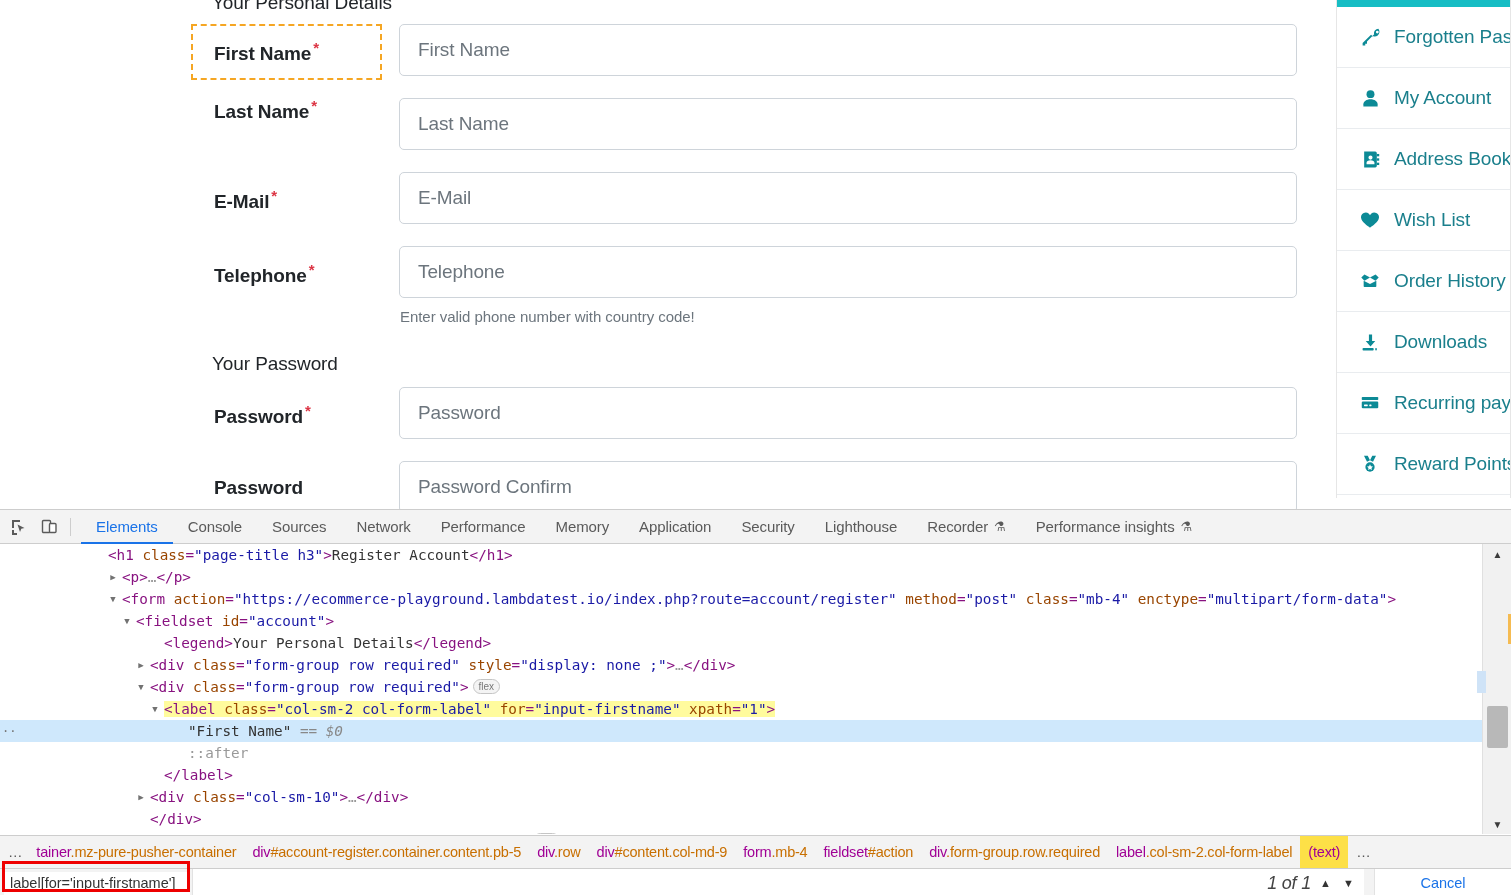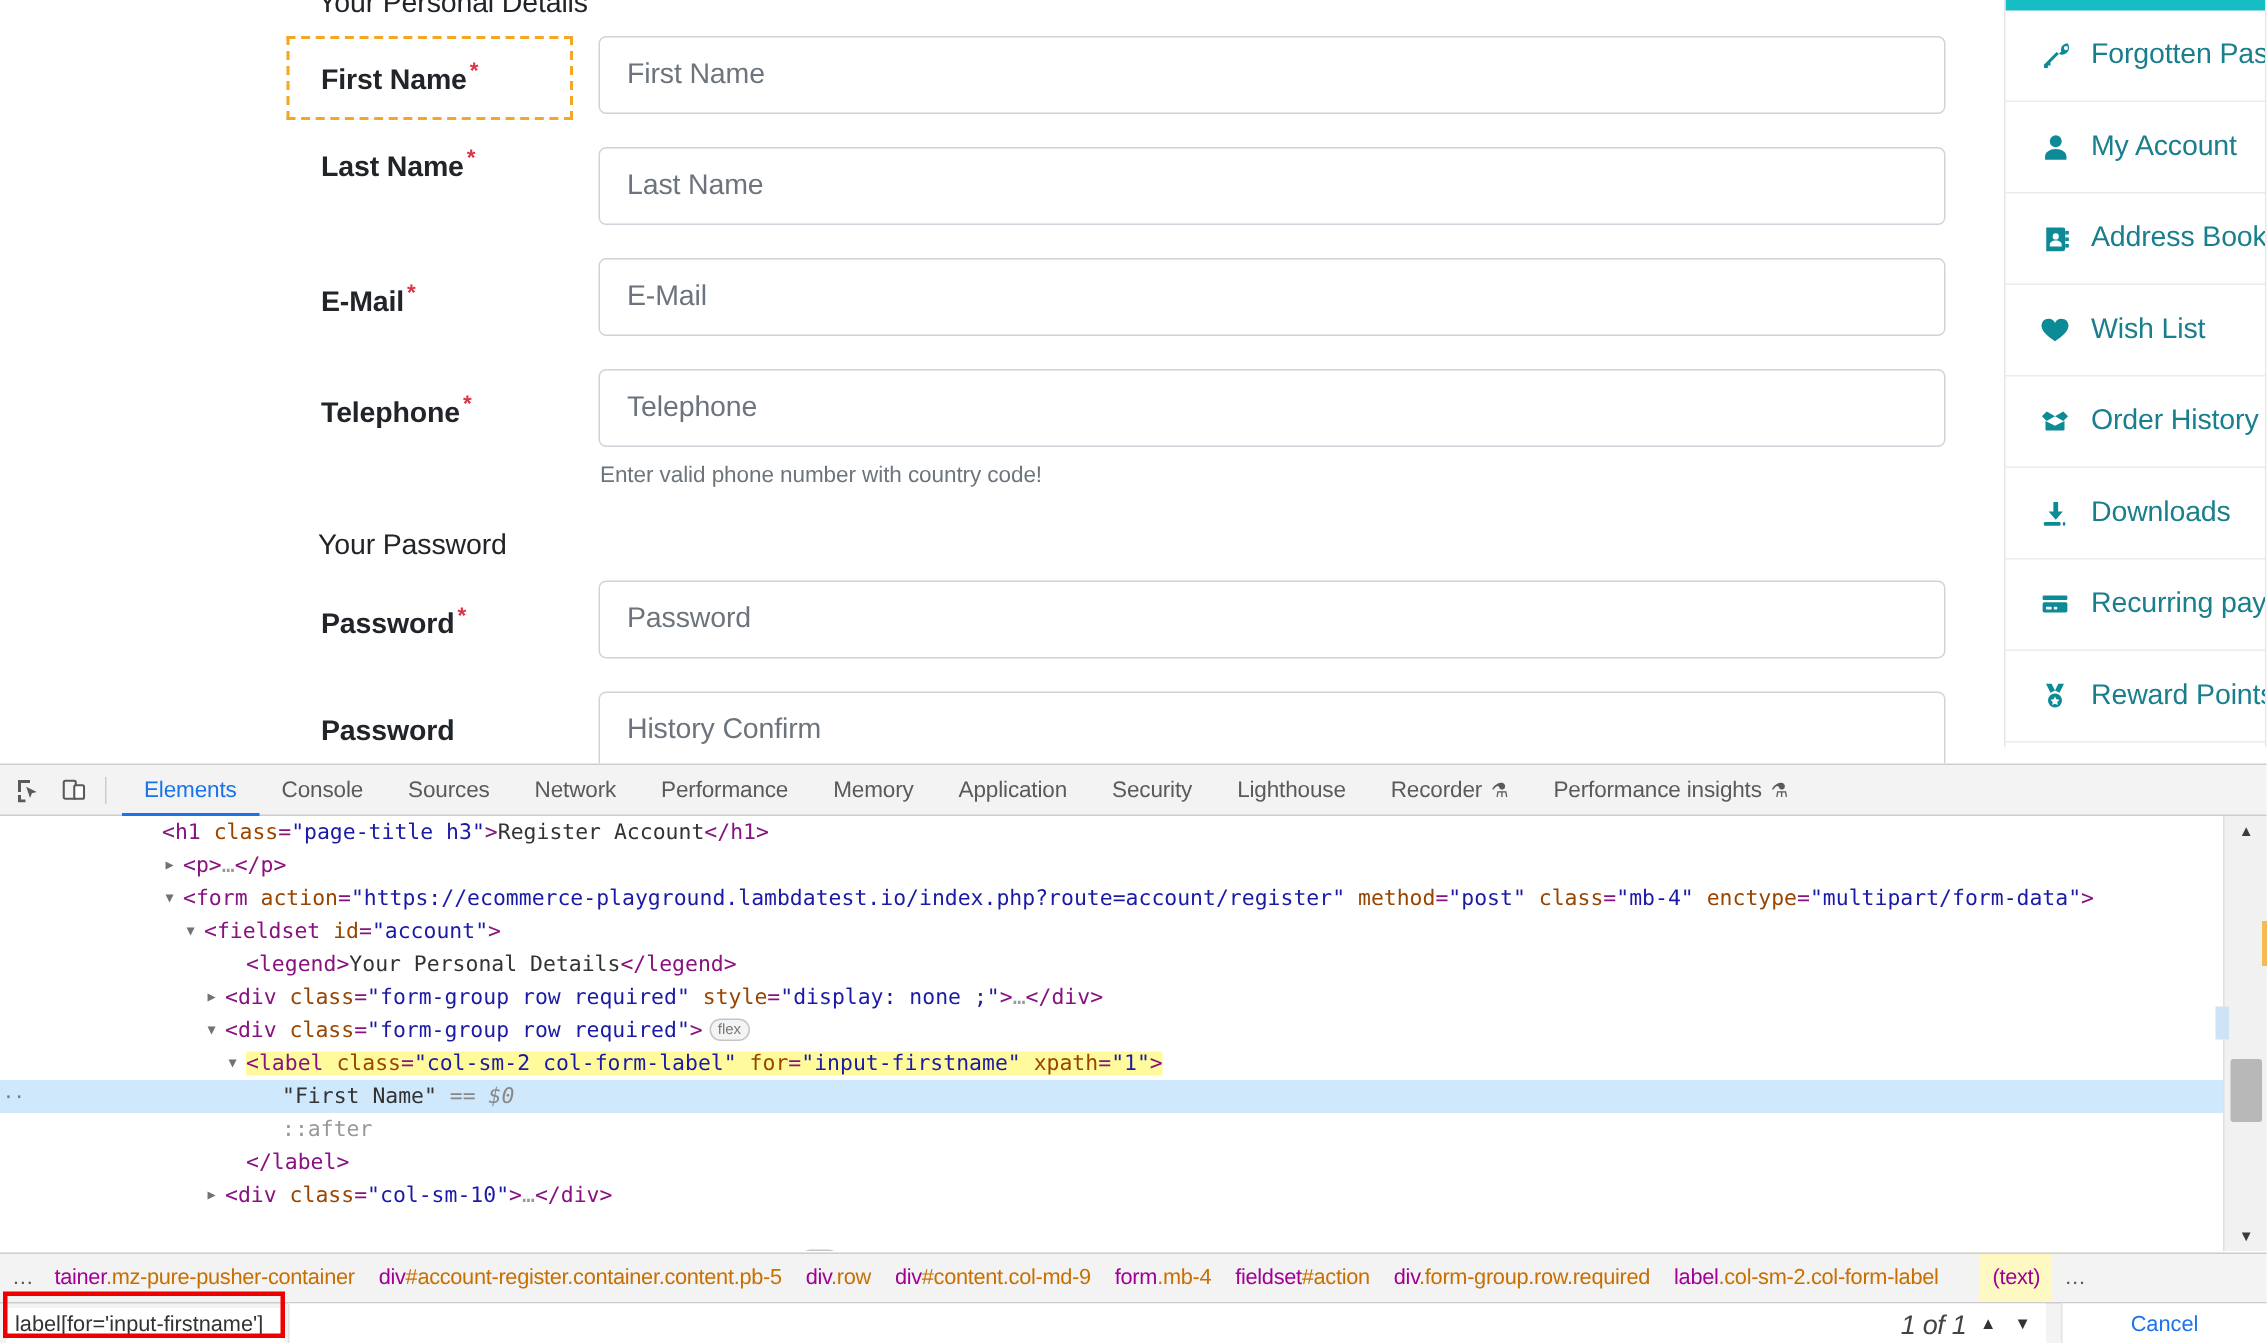--- a/index.html
+++ b/index.html
@@ -272,21 +272,21 @@
   }
   .crumb {
     padding: 0 8px;
     color: #a00095;
     letter-spacing: -0.2px;
     cursor: pointer;
     line-height: 33px;
   }
   .crumb .sub { color: #c86f00; }
   .crumb.dots { color: #555; padding: 0 6px 0 8px; }
-  .crumb.active { background: #fef9c3; color: #a00095; margin-left: 20px; }
+  .crumb.active { background: #fde047; color: #a00095; }
 
   
   #dt-findbar {
     position: absolute;
     left: 0; top: 358px;
     width: 1511px; height: 28px;
     background: #f3f3f3;
     border-top: 1px solid #cdcdcd;
     display: flex; align-items: center;
   }
@@ -355,21 +355,21 @@
         <div class="form-row" style="top: 246px;">
           <div class="form-label" style="top: 16px;"><span>Telephone</span><span class="req-star">*</span></div>
           <div class="form-control" style="top: 0px;">Telephone</div>
         </div>
         <div class="form-row" style="top: 387px;">
           <div class="form-label" style="top: 16px;"><span>Password</span><span class="req-star">*</span></div>
           <div class="form-control" style="top: 0px;">Password</div>
         </div>
         <div class="form-row" style="top: 461px;">
           <div class="form-label" style="top: 16px;"><span>Password</span></div>
-          <div class="form-control" style="top: 0px;">History Confirm</div>
+          <div class="form-control" style="top: 0px;">Password Confirm</div>
         </div>
       </div>
 
     <div class="form-help" style="top:308px;">Enter valid phone number with country code!</div>
 
     <div id="label-highlight"></div>
   </div>
 
   <div id="account-sidebar">
     <div id="sidebar-accent"></div>
@@ -545,20 +545,23 @@
       <div class="tnode" style="top: 198px;">
         <span class="txt" style="left: 188px;"><span class="tcmt">::after</span></span>
       </div>
       <div class="tnode" style="top: 220px;">
         <span class="txt" style="left: 164px;"><span class="tpunct">&lt;/</span><span class="tg">label</span><span class="tpunct">&gt;</span></span>
       </div>
       <div class="tnode" style="top: 242px;">
         <span class="tw-arrow" style="left: 136px;">▶</span>
         <span class="txt" style="left: 150px;"><span class="tpunct">&lt;</span><span class="tg">div</span> <span class="ta">class</span><span class="tpunct">=</span><span class="tv">"col-sm-10"</span><span class="tpunct">&gt;</span><span class="tcmt">…</span><span class="tpunct">&lt;/</span><span class="tg">div</span><span class="tpunct">&gt;</span></span>
       </div>
+      <div class="tnode" style="top: 264px;">
+        <span class="txt" style="left: 150px;"><span class="tpunct">&lt;/</span><span class="tg">div</span><span class="tpunct">&gt;</span></span>
+      </div>
       <div class="tnode" style="top: 286px;">
         <span class="tw-arrow" style="left: 136px;">▶</span>
         <span class="txt" style="left: 150px;"><span class="tpunct">&lt;</span><span class="tg">div</span> <span class="ta">class</span><span class="tpunct">=</span><span class="tv">"form-group row required"</span><span class="tpunct">&gt;</span><span class="tcmt">…</span><span class="tpunct">&lt;/</span><span class="tg">div</span><span class="tpunct">&gt;</span><span class="badge-flex">flex</span></span>
       </div>
       <div style="position: absolute; left: 2px; width: 12px; height: 22px; font-size: 12px; color: rgb(119, 119, 119); line-height: 22px; top: 176px;">··</div>
     </div>
 
   <div id="dt-scroll">
     <div class="sb-arrow" style="top:0;">▲</div>
     <div id="sb-mark-orange"></div>

